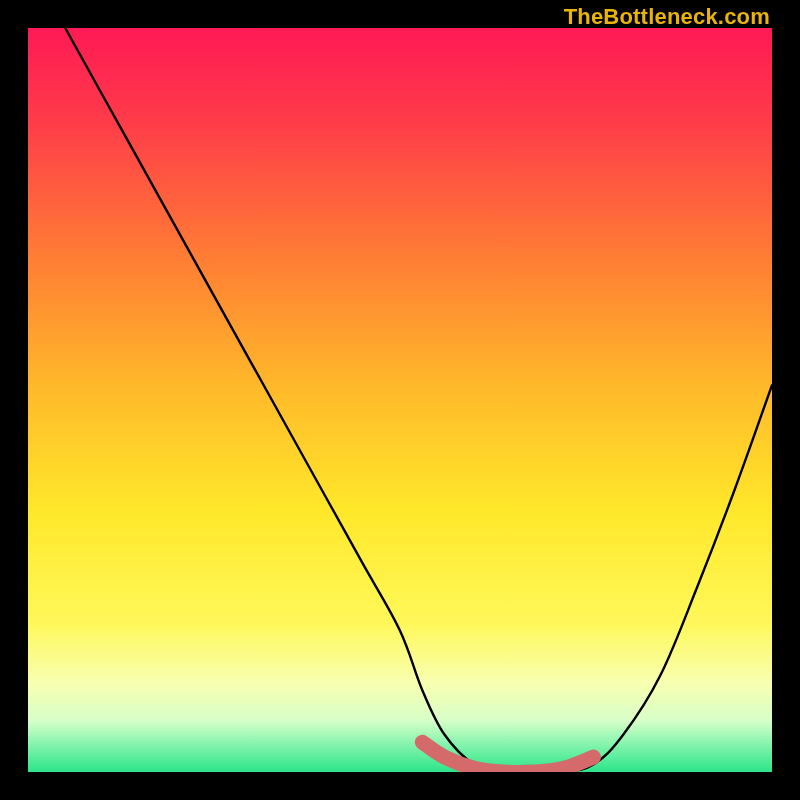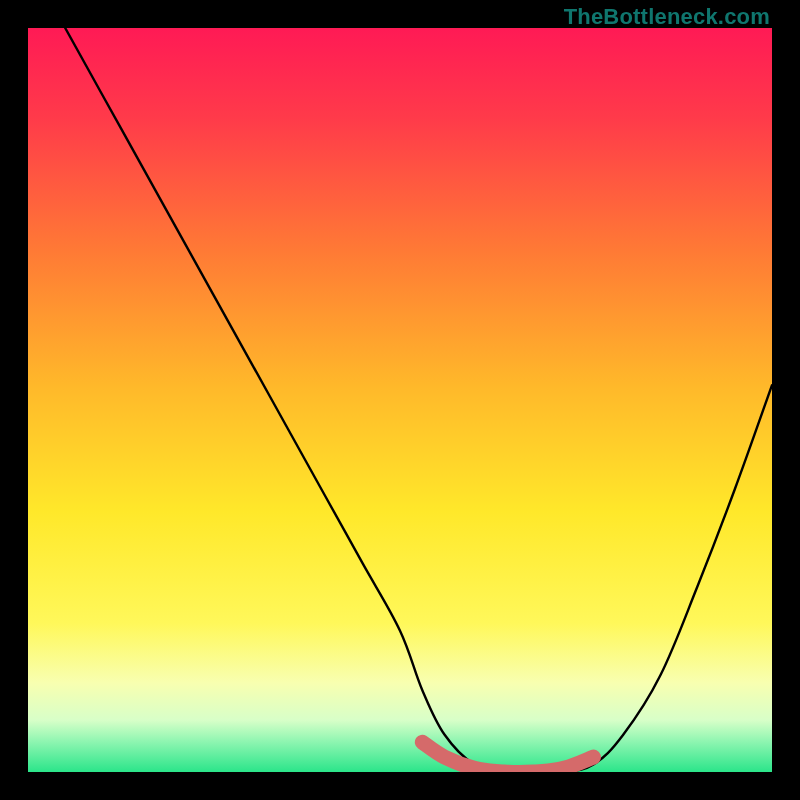--- a/index.html
+++ b/index.html
@@ -26,21 +26,21 @@
     top: 0;
     width: 744px;
     height: 744px;
   }
   .watermark {
     position: absolute;
     top: 4px;
     right: 30px;
     font-size: 22px;
     font-weight: 600;
-    color: #0f766e;
+    color: #eab308;
     letter-spacing: 0.2px;
   }
   svg {
     position: absolute;
     left: 0;
     top: 0;
   }
 </style>
 </head>
 <body>

